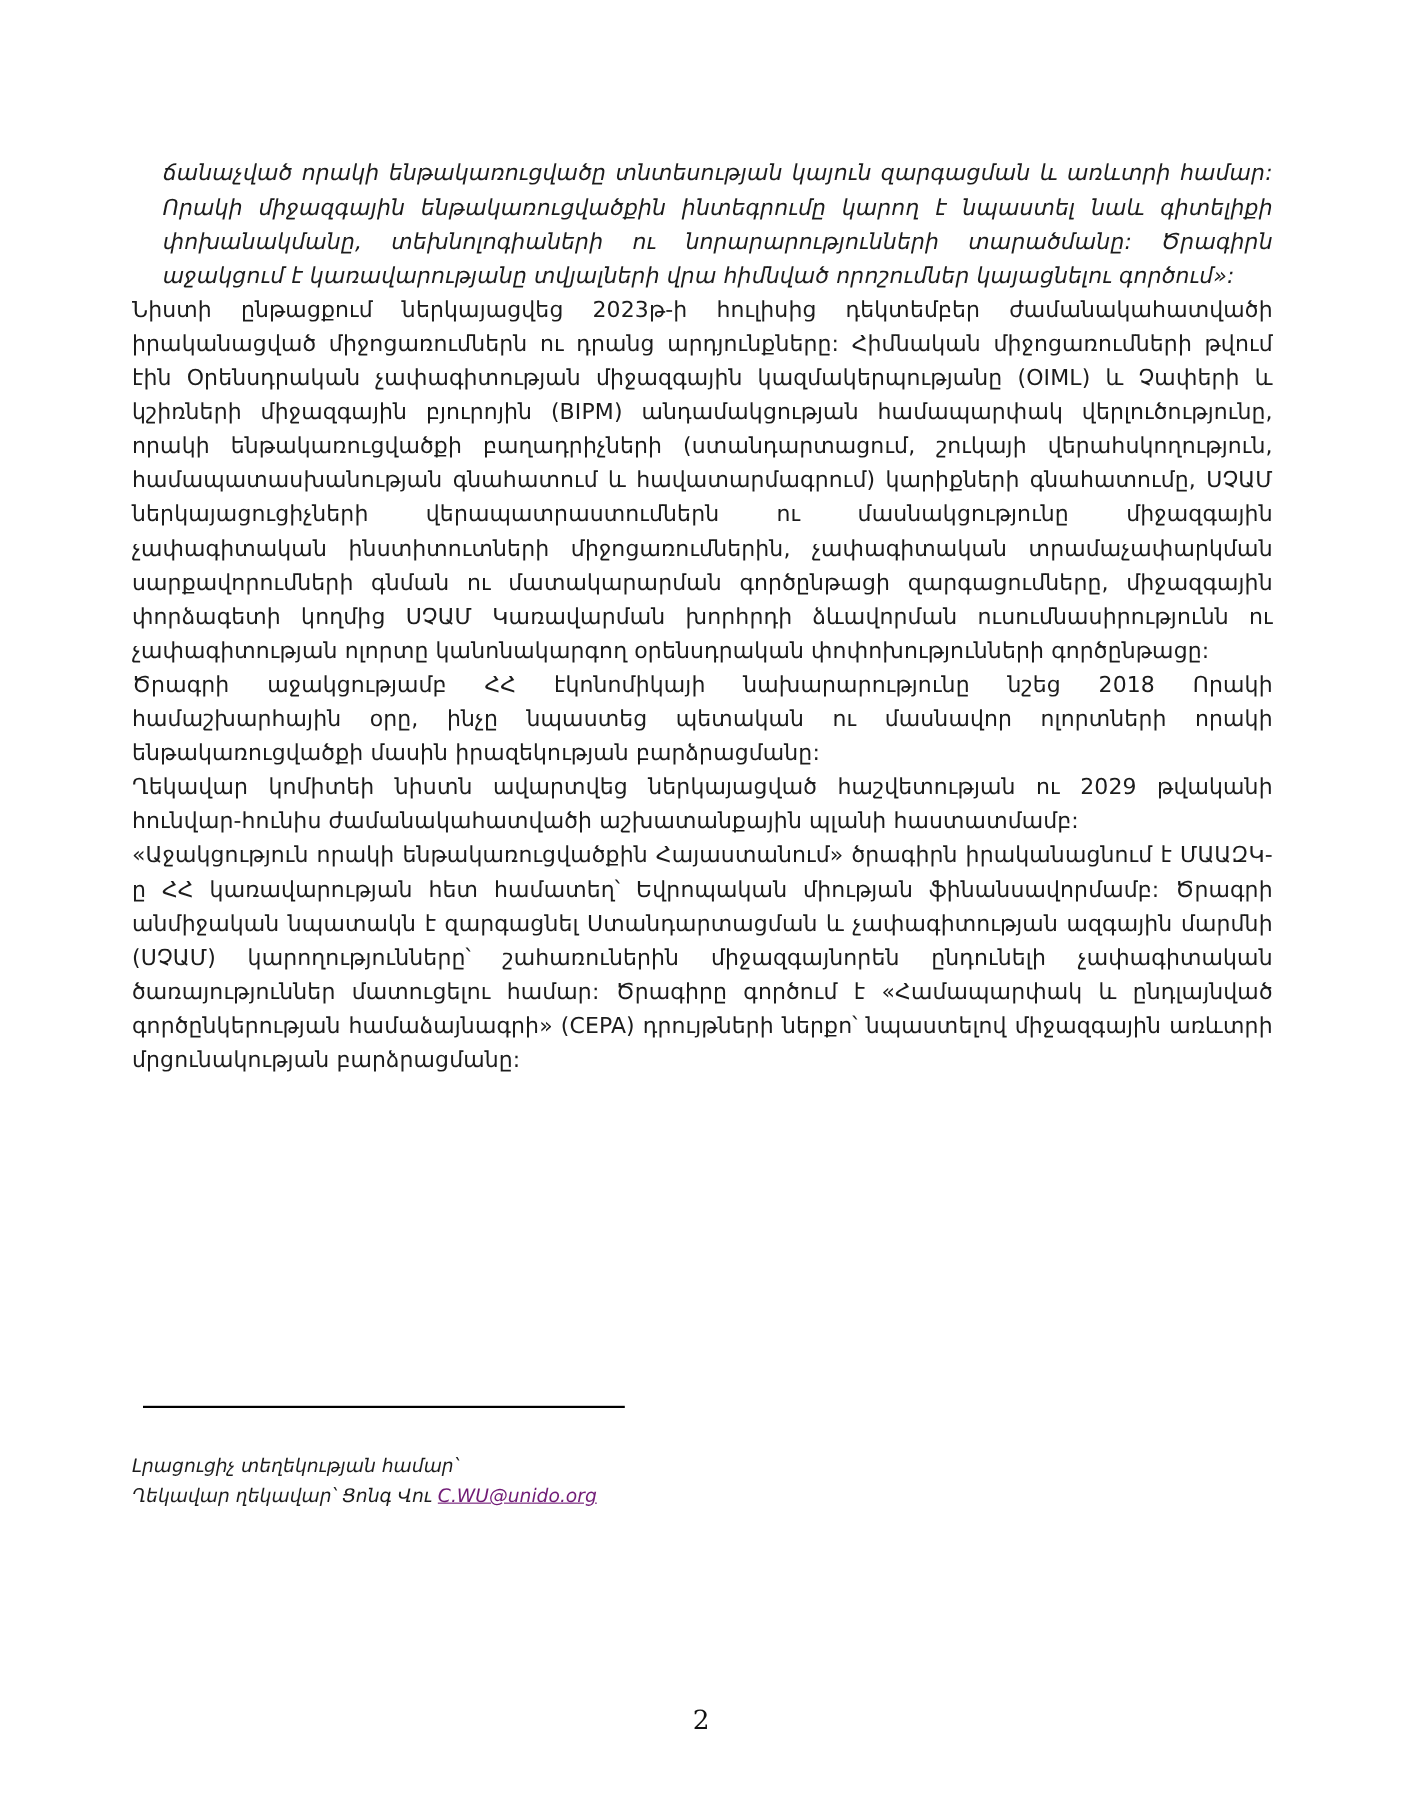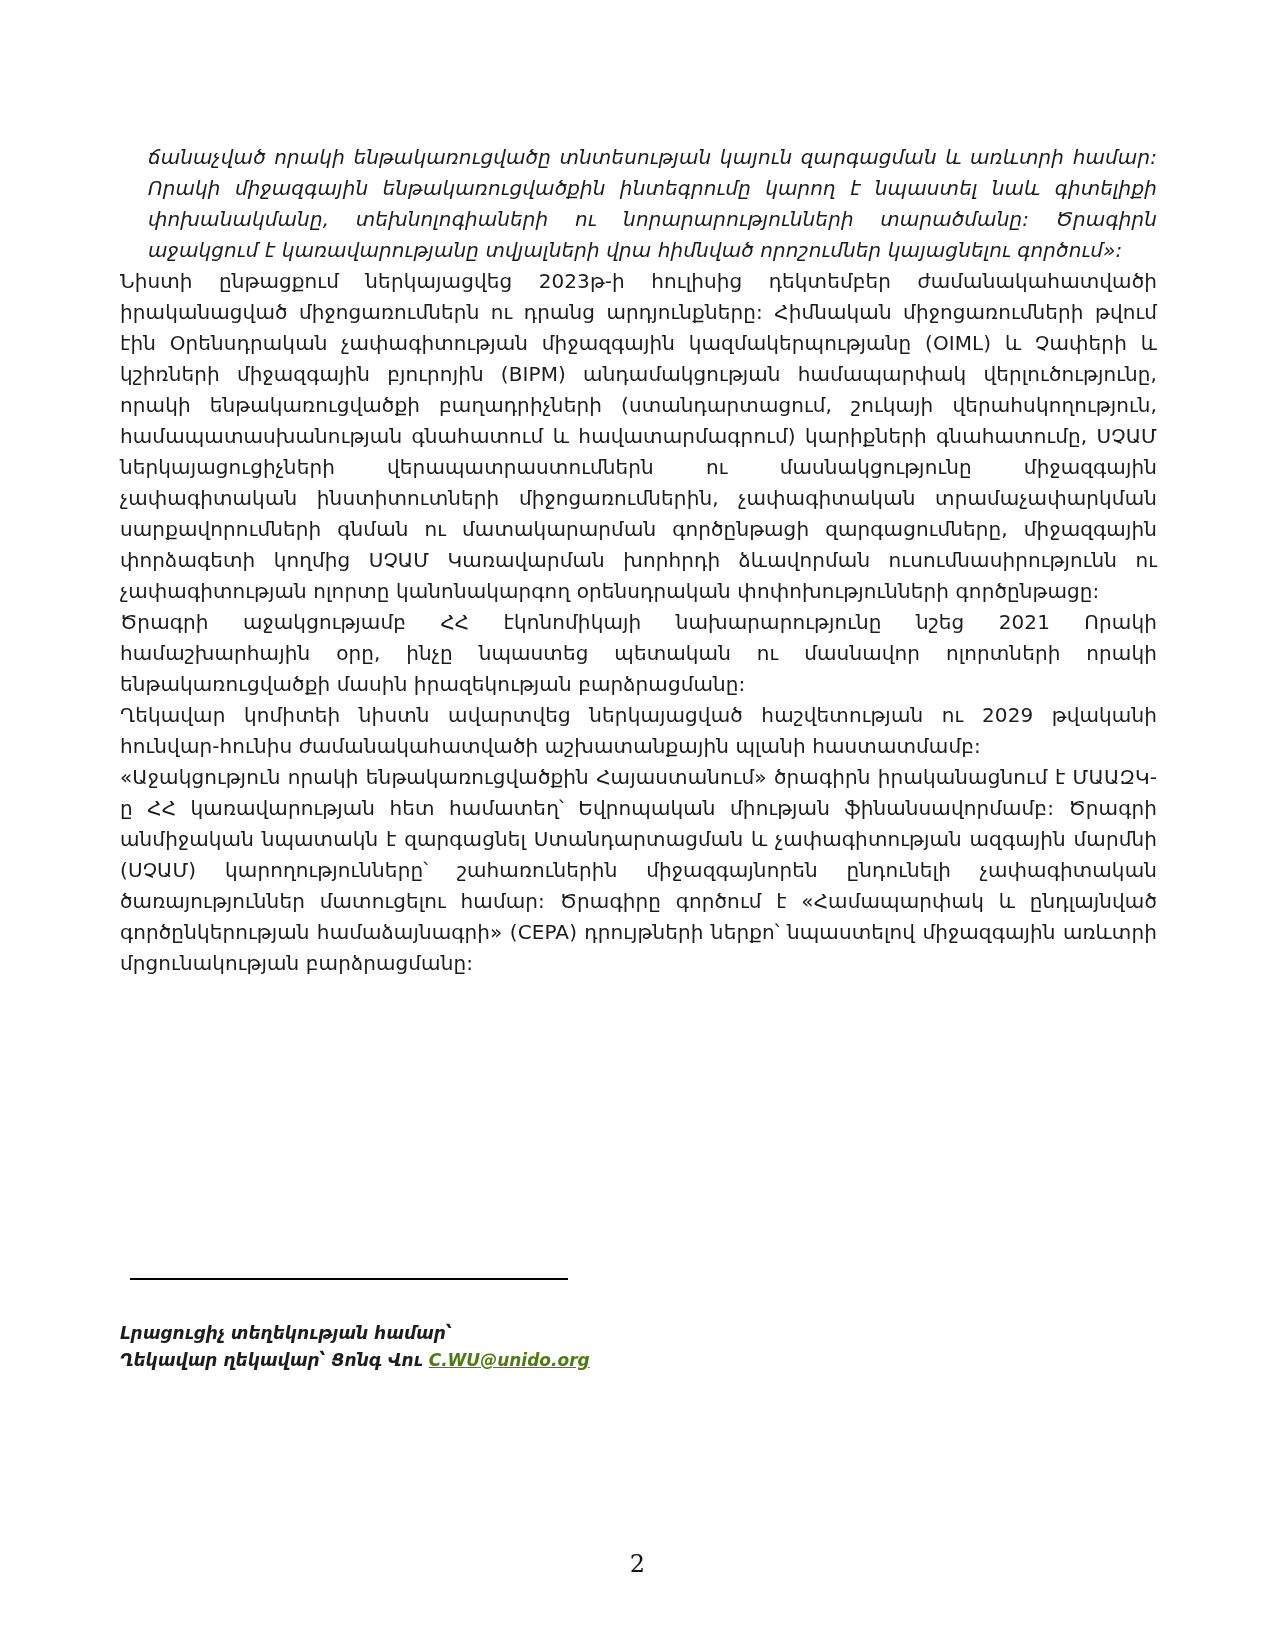--- a/index.html
+++ b/index.html
@@ -43,24 +43,23 @@
     border-top: 2px solid #000000;
     margin-left: 10px;
   }
   .fn-lines { margin-top: 40px; }
   .fn-line {
     margin: 0;
     font-style: italic;
     font-size: 17px;
     line-height: 27px;
     color: #1c1c1c;
-    font-weight: bold;
   }
   .email-link {
-    color: #4d7c0f;
+    color: #701a75;
     text-decoration: underline;
     font-style: italic;
     cursor: pointer;
   }
   .page-number {
     position: absolute;
     top: 1550px;
     left: 0;
     width: 1275px;
     text-align: center;
@@ -70,21 +69,21 @@
   }
 </style>
 </head>
 <body>
 
 <div class="page">
 
   <div class="content">
     <p class="para italic">ճանաչված որակի ենթակառուցվածը տնտեսության կայուն զարգացման և առևտրի համար: Որակի միջազգային ենթակառուցվածքին ինտեգրումը կարող է նպաստել նաև գիտելիքի փոխանակմանը, տեխնոլոգիաների ու նորարարությունների տարածմանը: Ծրագիրն աջակցում է կառավարությանը տվյալների վրա հիմնված որոշումներ կայացնելու գործում»:</p>
     <p class="para">Նիստի ընթացքում ներկայացվեց 2023թ-ի հուլիսից դեկտեմբեր ժամանակահատվածի իրականացված միջոցառումներն ու դրանց արդյունքները: Հիմնական միջոցառումների թվում էին Օրենսդրական չափագիտության միջազգային կազմակերպությանը (OIML) և Չափերի և կշիռների միջազգային բյուրոյին (BIPM) անդամակցության համապարփակ վերլուծությունը, որակի ենթակառուցվածքի բաղադրիչների (ստանդարտացում, շուկայի վերահսկողություն, համապատասխանության գնահատում և հավատարմագրում) կարիքների գնահատումը, ՍՉԱՄ ներկայացուցիչների վերապատրաստումներն ու մասնակցությունը միջազգային չափագիտական ինստիտուտների միջոցառումներին, չափագիտական տրամաչափարկման սարքավորումների գնման ու մատակարարման գործընթացի զարգացումները, միջազգային փորձագետի կողմից ՍՉԱՄ Կառավարման խորհրդի ձևավորման ուսումնասիրությունն ու չափագիտության ոլորտը կանոնակարգող օրենսդրական փոփոխությունների գործընթացը:</p>
-    <p class="para">Ծրագրի աջակցությամբ ՀՀ էկոնոմիկայի նախարարությունը նշեց 2021 Որակի համաշխարհային օրը, ինչը  նպաստեց պետական ու մասնավոր ոլորտների որակի ենթակառուցվածքի մասին իրազեկության բարձրացմանը:</p>
+    <p class="para">Ծրագրի աջակցությամբ ՀՀ էկոնոմիկայի նախարարությունը նշեց 2018 Որակի համաշխարհային օրը, ինչը  նպաստեց պետական ու մասնավոր ոլորտների որակի ենթակառուցվածքի մասին իրազեկության բարձրացմանը:</p>
     <p class="para">Ղեկավար կոմիտեի նիստն ավարտվեց ներկայացված հաշվետության ու 2029 թվականի հունվար-հունիս ժամանակահատվածի աշխատանքային պլանի հաստատմամբ:</p>
     <p class="para">«Աջակցություն որակի ենթակառուցվածքին Հայաստանում» ծրագիրն իրականացնում է ՄԱԱԶԿ-ը ՀՀ կառավարության հետ համատեղ՝ Եվրոպական միության ֆինանսավորմամբ: Ծրագրի անմիջական նպատակն է զարգացնել Ստանդարտացման և չափագիտության ազգային մարմնի (ՍՉԱՄ) կարողությունները՝ շահառուներին միջազգայնորեն ընդունելի չափագիտական ծառայություններ մատուցելու համար: Ծրագիրը գործում է  «Համապարփակ և ընդլայնված գործընկերության համաձայնագրի» (CEPA) դրույթների ներքո՝ նպաստելով միջազգային առևտրի մրցունակության բարձրացմանը:</p>
   </div>
 
   <div class="footnote-area">
     <div class="fn-sep"></div>
     <div class="fn-lines">
       <p class="fn-line">Լրացուցիչ տեղեկության համար՝</p>
       <p class="fn-line">
         <span>Ղեկավար ղեկավար՝ Ցոնգ Վու  </span>

